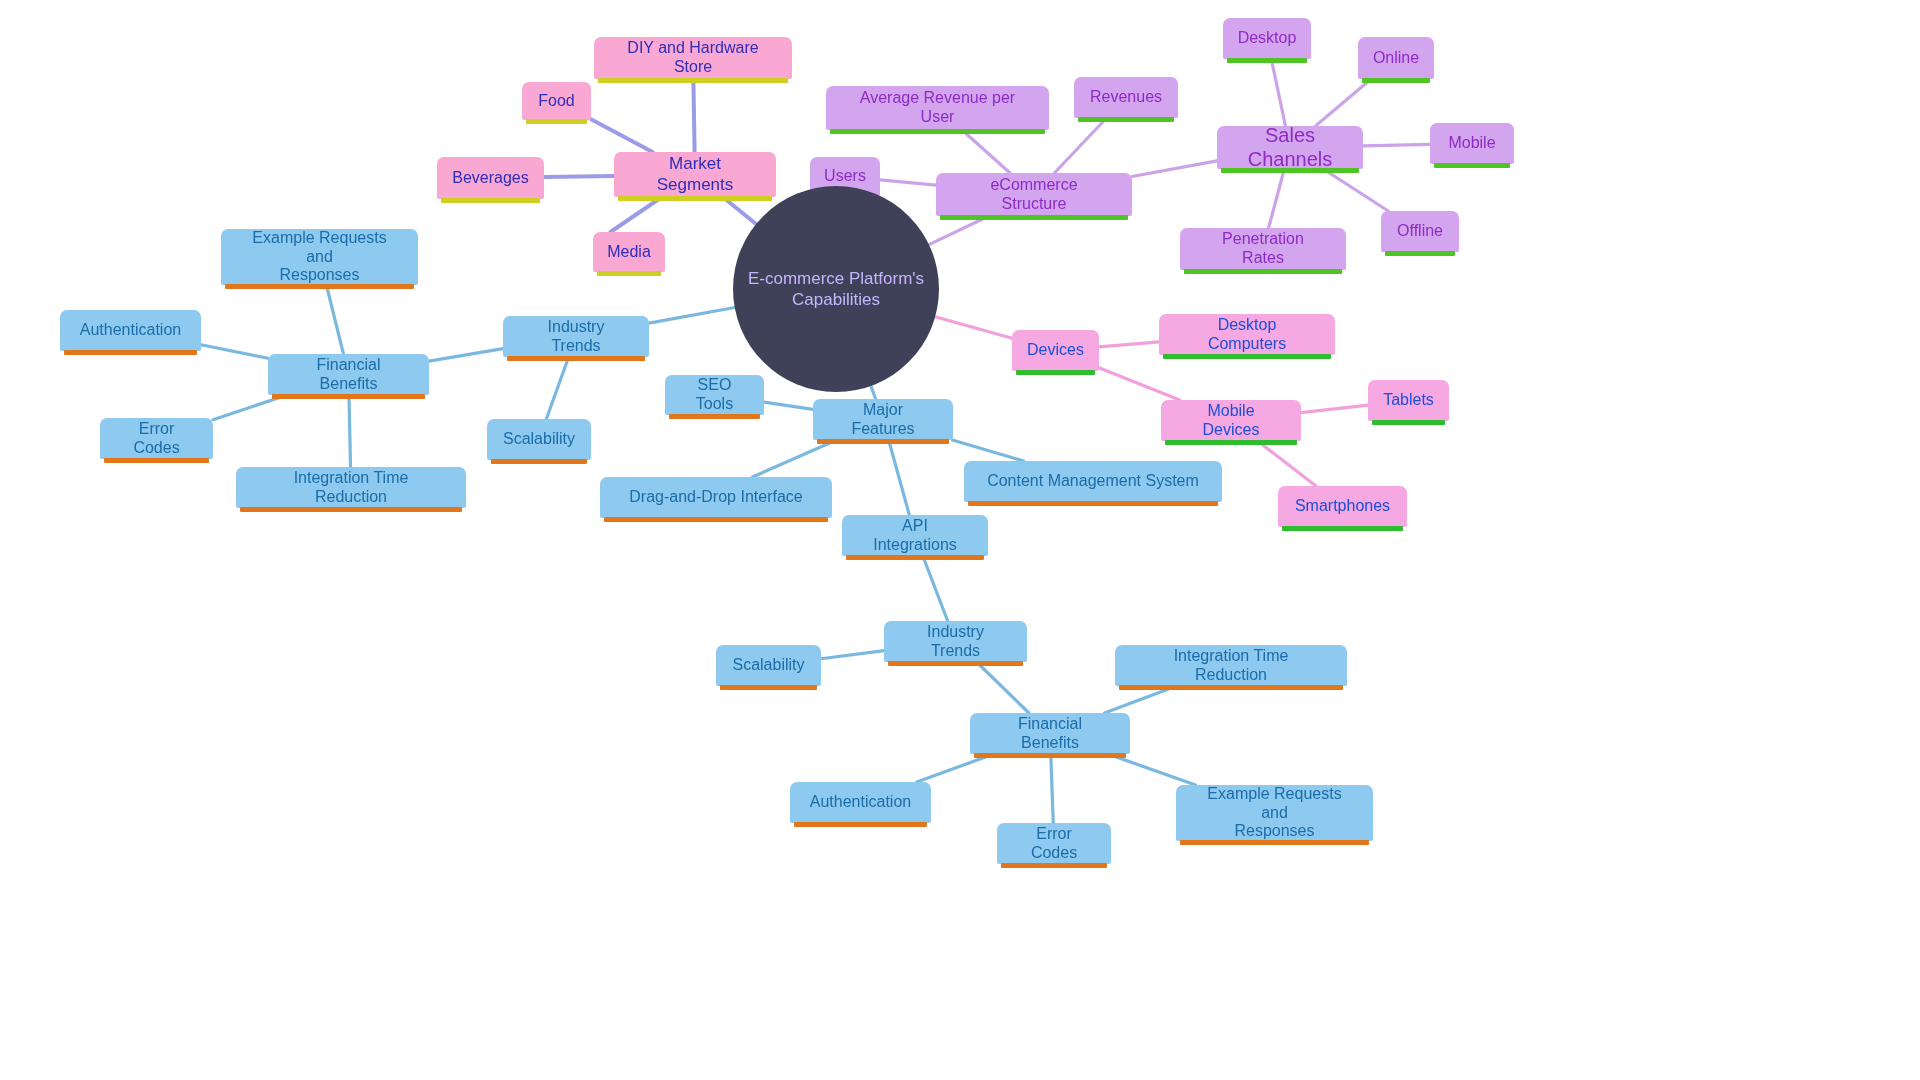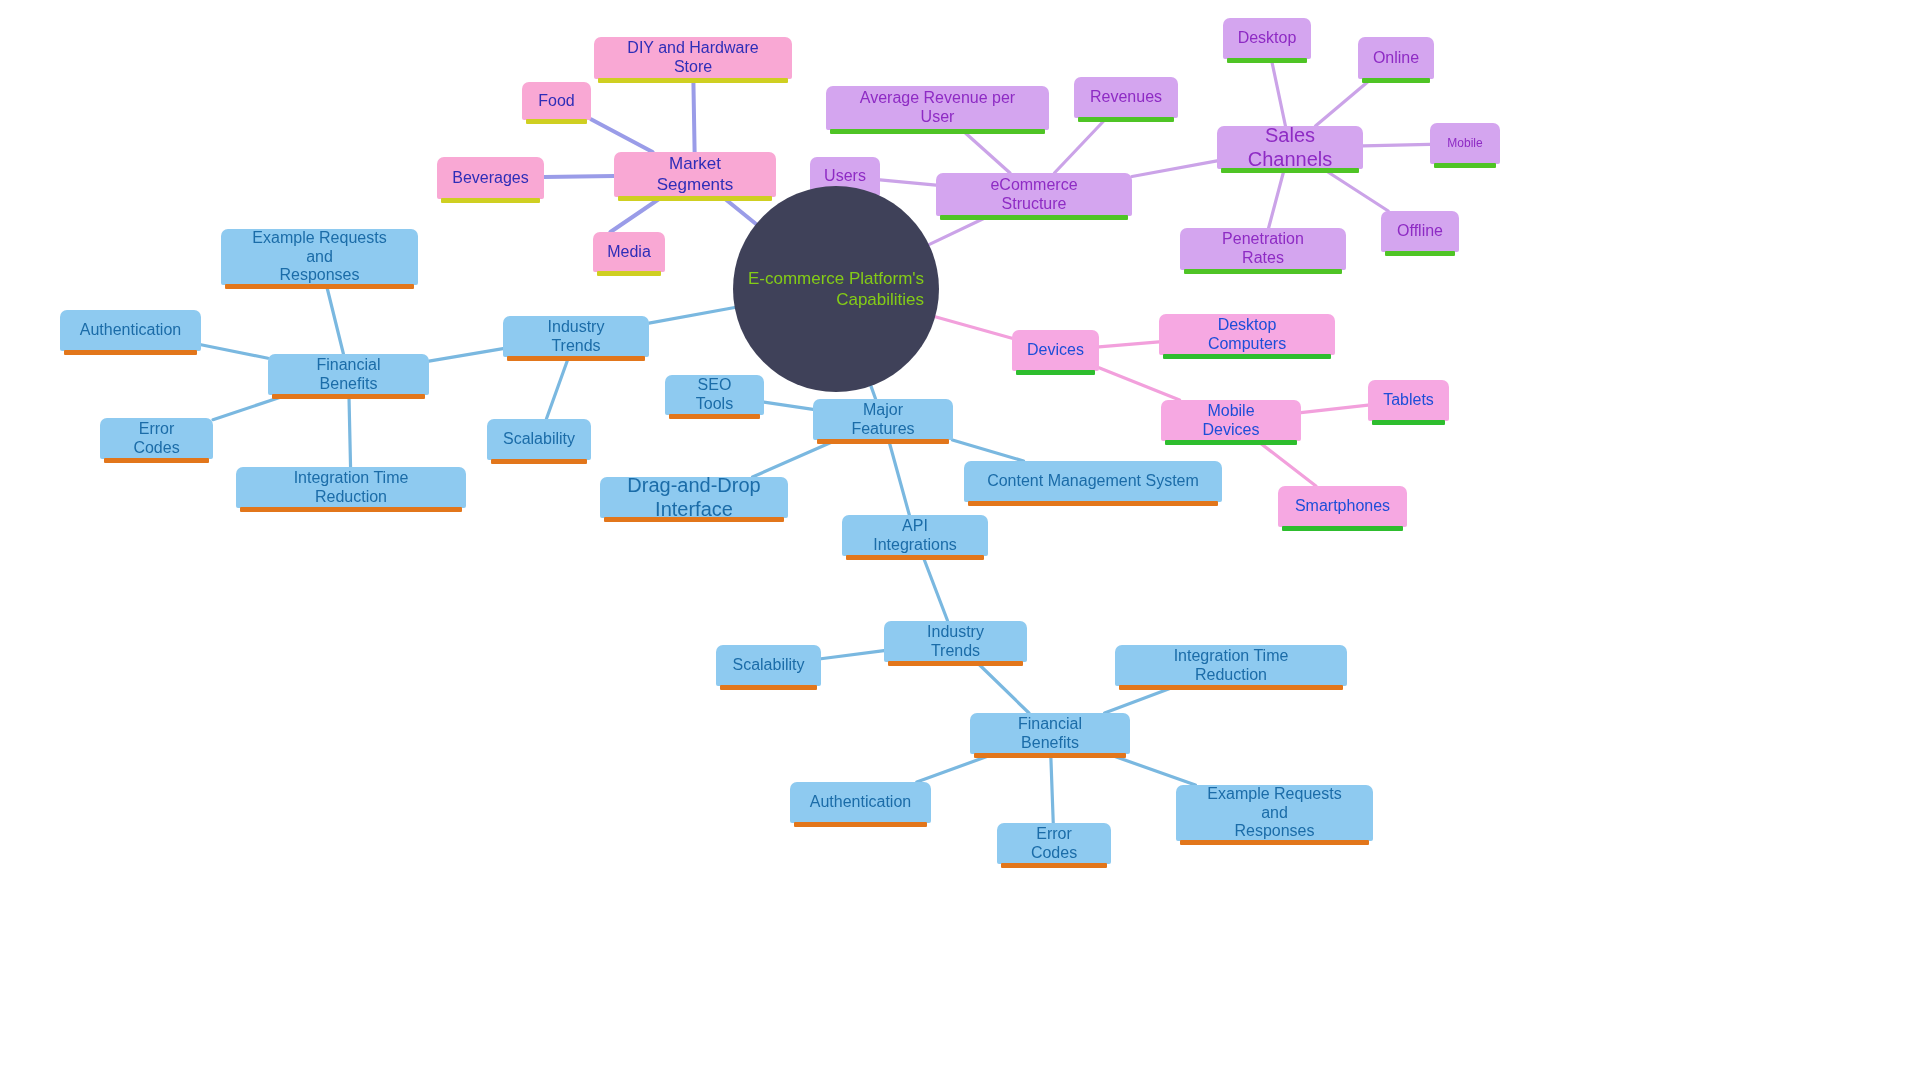--- a/index.html
+++ b/index.html
@@ -50,25 +50,25 @@
   .fam-orchid    { background: #d4a5ef; color: #8e2bc4; }
   .fam-orchid::after { background: #4fc425; }
   
   .fam-pink      { background: #f6a8e2; color: #1d4ed8; }
   .fam-pink::after { background: #2ebd2e; }
 
   .center-node {
     position: absolute;
     border-radius: 50%;
     background: #3f4159;
-    color: #84cc16;
+    color: #c4b5fd;
     display: flex;
     align-items: center;
     justify-content: center;
-    text-align: right;
+    text-align: center;
     white-space: pre-line;
     line-height: 1.25;
     z-index: 4;
   }
 </style>
 </head>
 <body>
 
 <div id="mindmap">
   <svg id="edge-layer" width="1920" height="1080" viewBox="0 0 1920 1080">
@@ -119,34 +119,34 @@
       <div class="node fam-peri" style="left: 437px; top: 157px; width: 107px; height: 42px; font-size: 16px;">Beverages</div>
       <div class="node fam-peri" style="left: 614px; top: 152px; width: 162px; height: 45px; font-size: 17px;">Market Segments</div>
       <div class="node fam-peri" style="left: 545px; top: 232px; width: 72px; height: 40px; font-size: 16px; margin-left: 48px;">Media</div>
       <div class="node fam-orchid" style="left: 810px; top: 157px; width: 70px; height: 39px; font-size: 16px;">Users</div>
       <div class="node fam-orchid" style="left: 826px; top: 86px; width: 223px; height: 44px; font-size: 16px;">Average Revenue per User</div>
       <div class="node fam-orchid" style="left: 1074px; top: 77px; width: 104px; height: 41px; font-size: 16px;">Revenues</div>
       <div class="node fam-orchid" style="left: 936px; top: 173px; width: 196px; height: 43px; font-size: 16px;">eCommerce Structure</div>
       <div class="node fam-orchid" style="left: 1223px; top: 18px; width: 88px; height: 41px; font-size: 16px;">Desktop</div>
       <div class="node fam-orchid" style="left: 1358px; top: 37px; width: 76px; height: 42px; font-size: 16px;">Online</div>
       <div class="node fam-orchid" style="left: 1217px; top: 126px; width: 146px; height: 43px; font-size: 20px;">Sales Channels</div>
-      <div class="node fam-orchid" style="left: 1430px; top: 123px; width: 70px; height: 41px; font-size: 12px;">Mobile</div>
+      <div class="node fam-orchid" style="left: 1430px; top: 123px; width: 84px; height: 41px; font-size: 16px;">Mobile</div>
       <div class="node fam-orchid" style="left: 1381px; top: 211px; width: 78px; height: 41px; font-size: 16px;">Offline</div>
       <div class="node fam-orchid" style="left: 1180px; top: 228px; width: 166px; height: 42px; font-size: 16px;">Penetration Rates</div>
       <div class="node fam-blue" style="left: 221px; top: 229px; width: 197px; height: 56px; font-size: 16px;">Example Requests and
 Responses</div>
       <div class="node fam-blue" style="left: 60px; top: 310px; width: 141px; height: 41px; font-size: 16px;">Authentication</div>
       <div class="node fam-blue" style="left: 268px; top: 354px; width: 161px; height: 41px; font-size: 16px;">Financial Benefits</div>
       <div class="node fam-blue" style="left: 503px; top: 316px; width: 146px; height: 41px; font-size: 16px;">Industry Trends</div>
       <div class="node fam-blue" style="left: 100px; top: 418px; width: 113px; height: 41px; font-size: 16px;">Error Codes</div>
       <div class="node fam-blue" style="left: 487px; top: 419px; width: 104px; height: 41px; font-size: 16px;">Scalability</div>
       <div class="node fam-blue" style="left: 236px; top: 467px; width: 230px; height: 41px; font-size: 16px;">Integration Time Reduction</div>
       <div class="node fam-blue" style="left: 665px; top: 375px; width: 99px; height: 40px; font-size: 16px;">SEO Tools</div>
       <div class="node fam-blue" style="left: 813px; top: 399px; width: 140px; height: 41px; font-size: 16px;">Major Features</div>
-      <div class="node fam-blue" style="left: 600px; top: 477px; width: 188px; height: 41px; font-size: 20px;">Drag-and-Drop Interface</div>
+      <div class="node fam-blue" style="left: 600px; top: 477px; width: 232px; height: 41px; font-size: 16px;">Drag-and-Drop Interface</div>
       <div class="node fam-blue" style="left: 964px; top: 461px; width: 258px; height: 41px; font-size: 16px;">Content Management System</div>
       <div class="node fam-blue" style="left: 842px; top: 515px; width: 146px; height: 41px; font-size: 16px;">API Integrations</div>
       <div class="node fam-pink" style="left: 1012px; top: 330px; width: 87px; height: 41px; font-size: 16px; text-align: right;">Devices</div>
       <div class="node fam-pink" style="left: 1159px; top: 314px; width: 176px; height: 41px; font-size: 16px;">Desktop Computers</div>
       <div class="node fam-pink" style="left: 1161px; top: 400px; width: 140px; height: 41px; font-size: 16px;">Mobile Devices</div>
       <div class="node fam-pink" style="left: 1368px; top: 380px; width: 81px; height: 41px; font-size: 16px;">Tablets</div>
       <div class="node fam-pink" style="left: 1278px; top: 486px; width: 129px; height: 41px; font-size: 16px;">Smartphones</div>
       <div class="node fam-blue" style="left: 884px; top: 621px; width: 143px; height: 41px; font-size: 16px;">Industry Trends</div>
       <div class="node fam-blue" style="left: 716px; top: 645px; width: 105px; height: 41px; font-size: 16px;">Scalability</div>
       <div class="node fam-blue" style="left: 1115px; top: 645px; width: 232px; height: 41px; font-size: 16px;">Integration Time Reduction</div>

